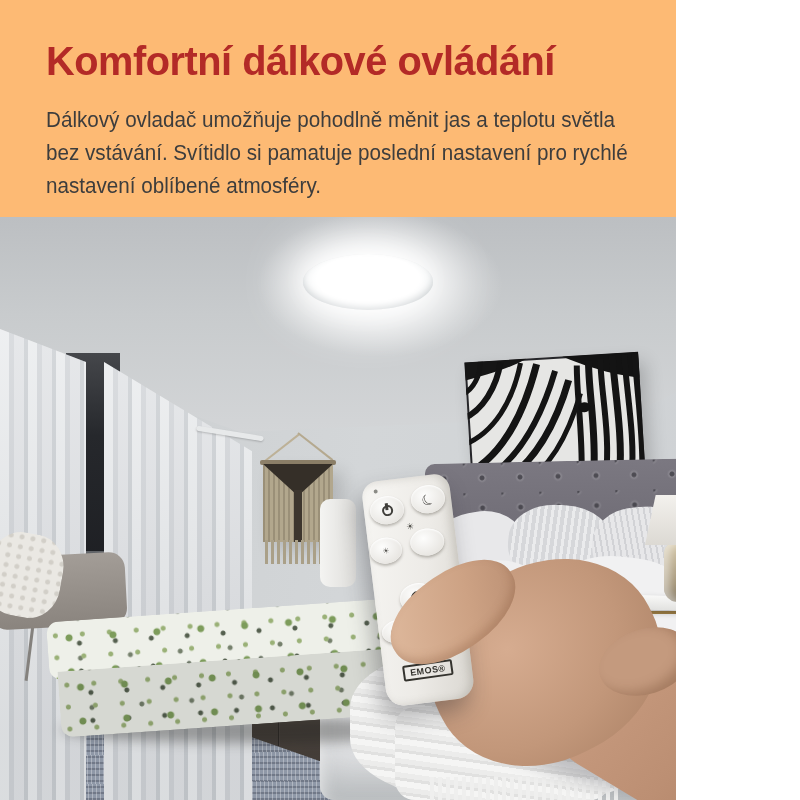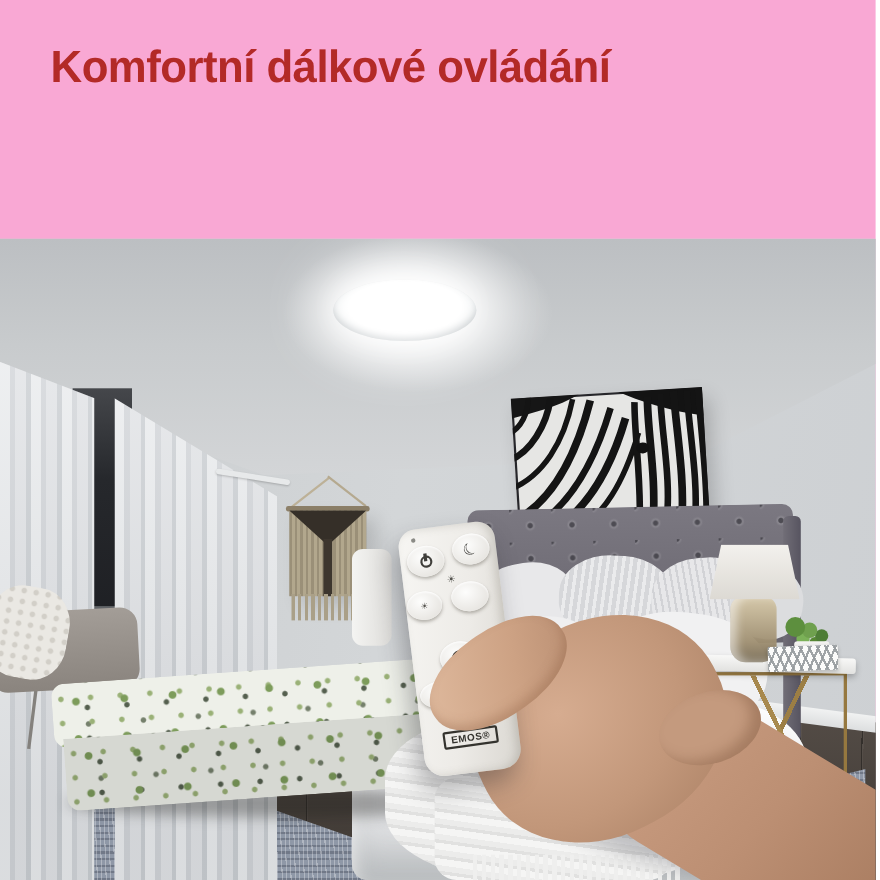--- a/index.html
+++ b/index.html
@@ -1,16 +1,16 @@
 <!DOCTYPE html>
 <html><head>
 <meta charset="utf-8">
 <style>
   html,body{margin:0;padding:0;background:#fff;}
-  .page{position:relative;width:796px;height:800px;background:#f9a8d4;overflow:hidden;
+  .page{position:relative;width:676px;height:800px;background:#fdba74;overflow:hidden;
         font-family:"Liberation Sans","DejaVu Sans",sans-serif;}
   .page *{position:absolute;box-sizing:border-box;}
 
   
   .text-block{left:46px;top:38px;width:740px;height:170px;}
   .headline{left:0;top:0;margin:0;font-size:41px;font-weight:bold;color:#b32a27;
             letter-spacing:-0.5px;white-space:nowrap;transform:scaleX(.97);transform-origin:left top;}
   .para{left:0;top:66px;}
   .para-line{position:relative;display:block;white-space:nowrap;font-size:21.5px;line-height:33px;
              color:#3d3d3d;transform:scaleX(.96);transform-origin:left top;}
@@ -202,20 +202,25 @@
            display:flex;align-items:center;justify-content:center;font-size:9px;font-weight:bold;
            letter-spacing:.5px;color:#34332e;transform:rotate(-1deg);}
 </style>
 </head>
 <body>
 
 <div class="page">
 
   <div class="text-block">
     <h1 class="headline">Komfortní dálkové ovládání</h1>
+    <div class="para">
+      <span class="para-line">Dálkový ovladač umožňuje pohodlně měnit jas a teplotu světla</span>
+      <span class="para-line">bez vstávání. Svítidlo si pamatuje poslední nastavení pro rychlé</span>
+      <span class="para-line">nastavení oblíbené atmosféry.</span>
+    </div>
   </div>
 
   <div class="photo">
 
     <div class="ceiling"></div>
     <div class="lamp-glow"></div>
     <div class="lamp">
       <div class="lamp-inner"></div>
     </div>
     <div class="corner-line"></div>

